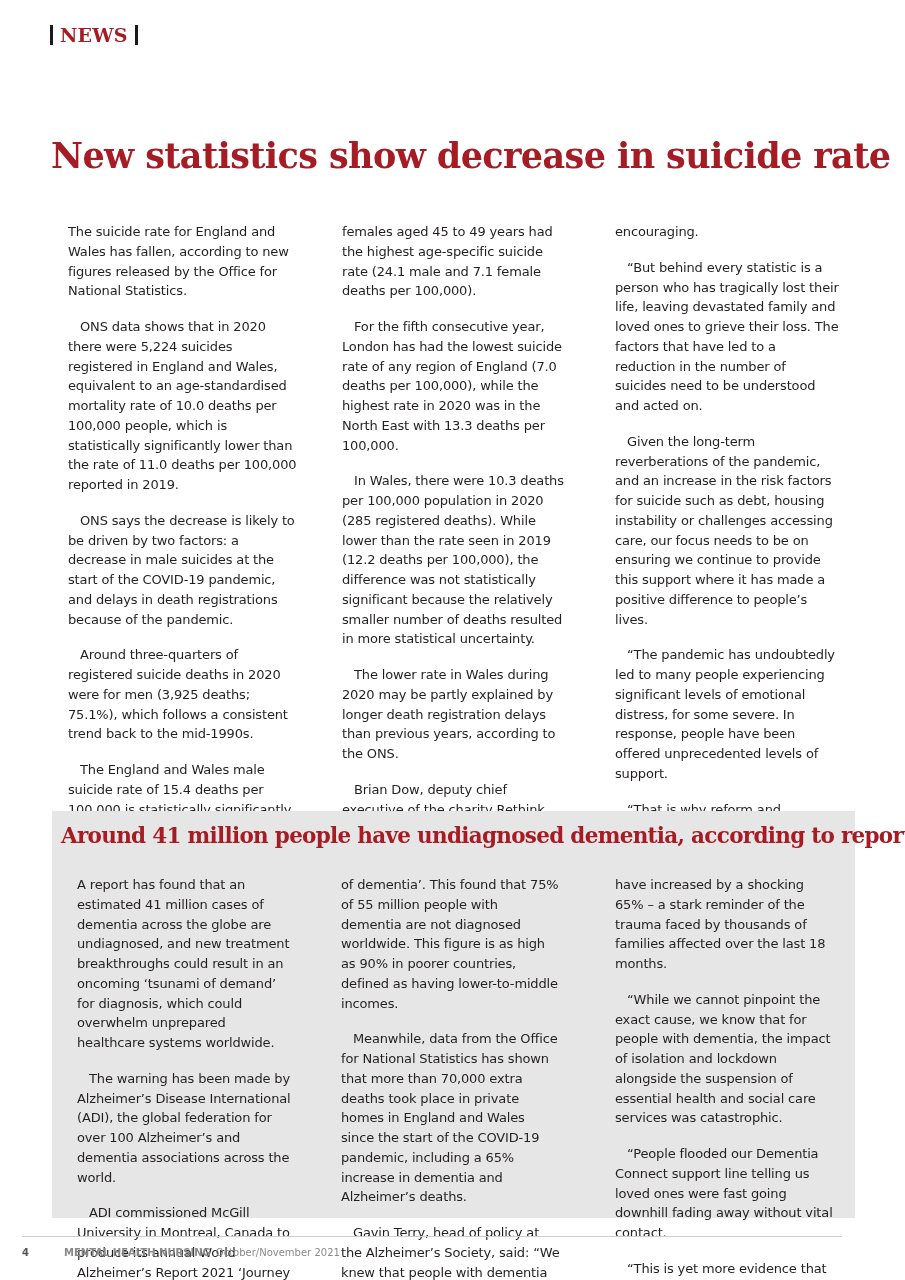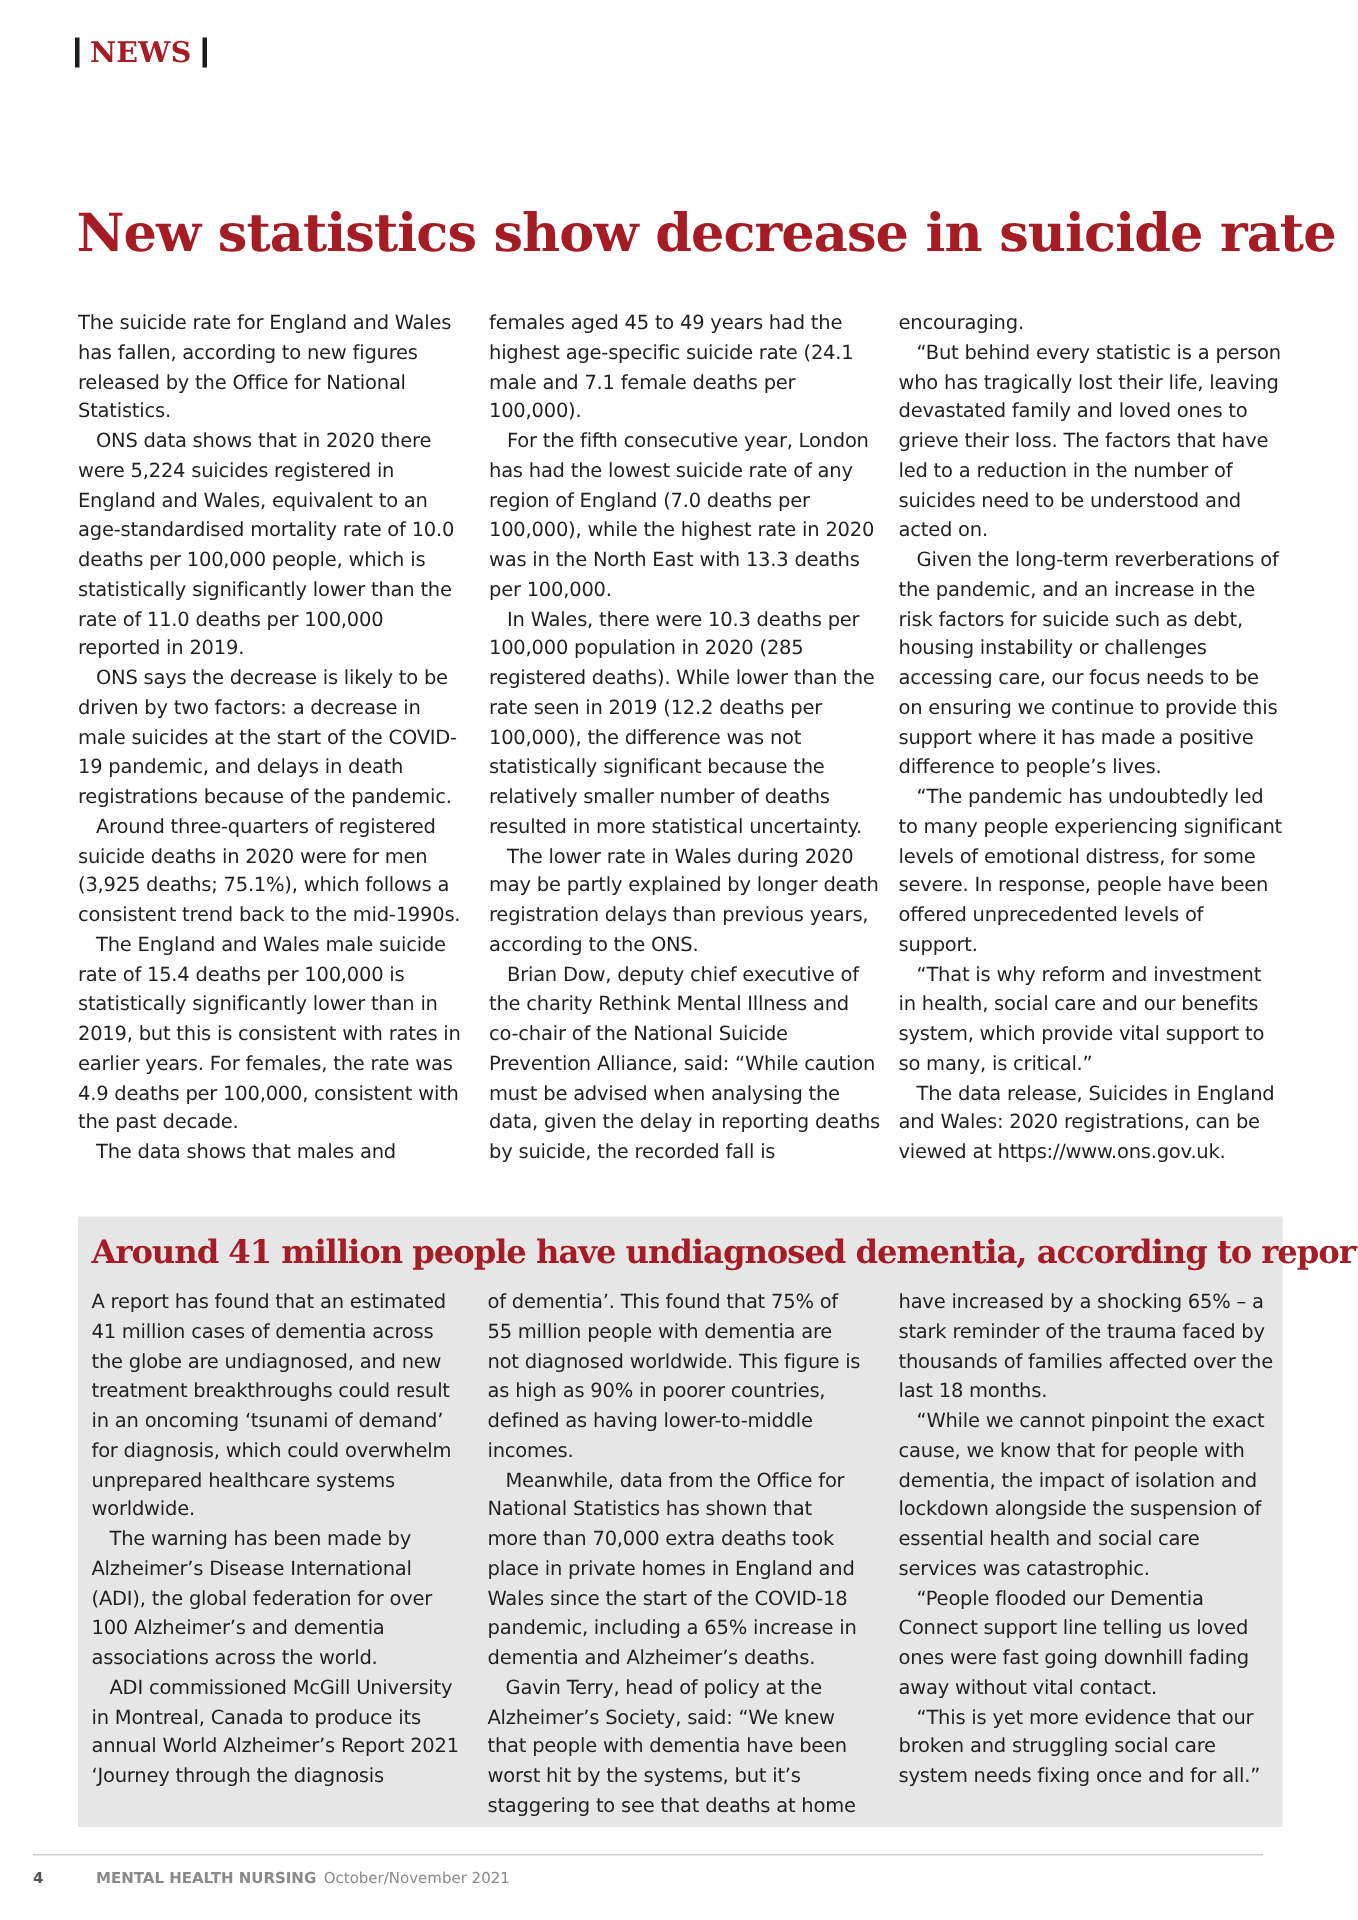--- a/index.html
+++ b/index.html
@@ -23,21 +23,21 @@
       font-family: "DejaVu Serif", serif; font-weight: bold;
       font-size: 35px; color: #a51c24; letter-spacing: -0.6px;
       line-height: 44px; margin: 0; white-space: nowrap;
     }
 
     .body-text {
       font-family: "DejaVu Sans", sans-serif;
       font-size: 13px; line-height: 19.75px; color: #231f20;
       letter-spacing: -0.15px;
     }
-    .col p { margin: 0; text-indent: 12px; }
+    .col p { margin: 16px; text-indent: 12px; }
     .col p.no-indent { text-indent: 0; }
 
     .main-cols { position: absolute; top: 206px; left: 0; }
     .main-cols .col { position: absolute; top: 0; width: 262px; }
     .main-cols .col.c1 { left: 52px; }
     .main-cols .col.c2 { left: 326px; }
     .main-cols .col.c3 { left: 599px; width: 256px; }
 
     .boxout {
       position: absolute; left: 52px; top: 811px; width: 803px; height: 407px;
@@ -107,21 +107,21 @@
 
   <div class="boxout body-text">
     <h2 class="boxout-title">Around 41 million people have undiagnosed dementia, according to report</h2>
     <div class="col c1">
       <p class="no-indent">A report has found that an estimated 41 million cases of dementia across the globe are undiagnosed, and new treatment breakthroughs could result in an oncoming ‘tsunami of demand’ for diagnosis, which could overwhelm unprepared healthcare systems worldwide.</p>
       <p>The warning has been made by Alzheimer’s Disease International (ADI), the global federation for over 100 Alzheimer’s and dementia associations across the world.</p>
       <p>ADI commissioned McGill University in Montreal, Canada to produce its annual World Alzheimer’s Report 2021 ‘Journey through the diagnosis</p>
     </div>
     <div class="col c2">
       <p class="no-indent">of dementia’. This found that 75% of 55 million people with dementia are not diagnosed worldwide. This figure is as high as 90% in poorer countries, defined as having lower-to-middle incomes.</p>
-      <p>Meanwhile, data from the Office for National Statistics has shown that more than 70,000 extra deaths took place in private homes in England and Wales since the start of the COVID-18 pandemic, including a 65% increase in dementia and Alzheimer’s deaths.</p>
+      <p>Meanwhile, data from the Office for National Statistics has shown that more than 70,000 extra deaths took place in private homes in England and Wales since the start of the COVID-19 pandemic, including a 65% increase in dementia and Alzheimer’s deaths.</p>
       <p>Gavin Terry, head of policy at the Alzheimer’s Society, said: “We knew that people with dementia have been worst hit by the systems, but it’s staggering to see that deaths at home</p>
     </div>
     <div class="col c3">
       <p class="no-indent">have increased by a shocking 65% – a stark reminder of the trauma faced by thousands of families affected over the last 18 months.</p>
       <p>“While we cannot pinpoint the exact cause, we know that for people with dementia, the impact of isolation and lockdown alongside the suspension of essential health and social care services was catastrophic.</p>
       <p>“People flooded our Dementia Connect support line telling us loved ones were fast going downhill fading away without vital contact.</p>
       <p>“This is yet more evidence that our broken and struggling social care system needs fixing once and for all.”</p>
     </div>
   </div>
 

